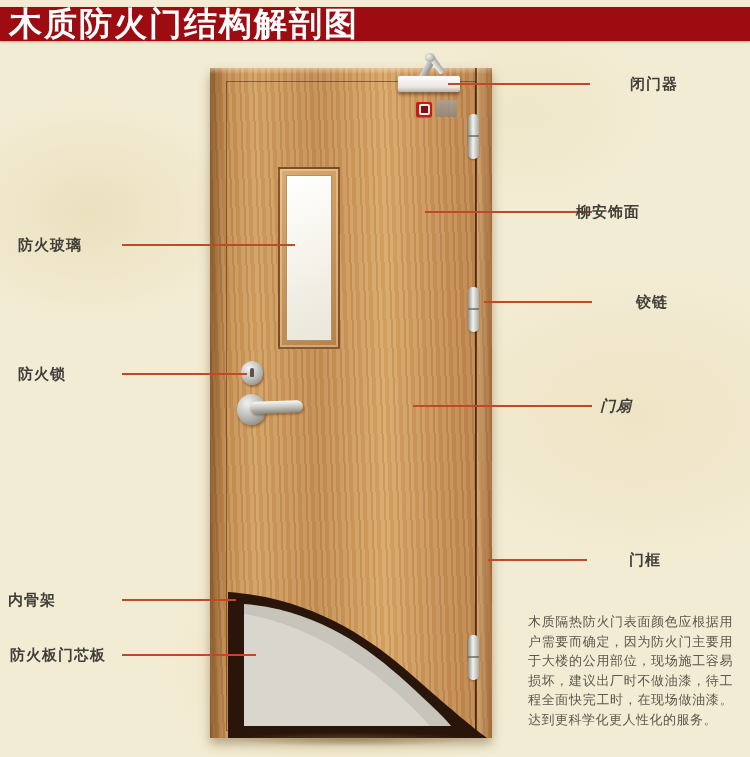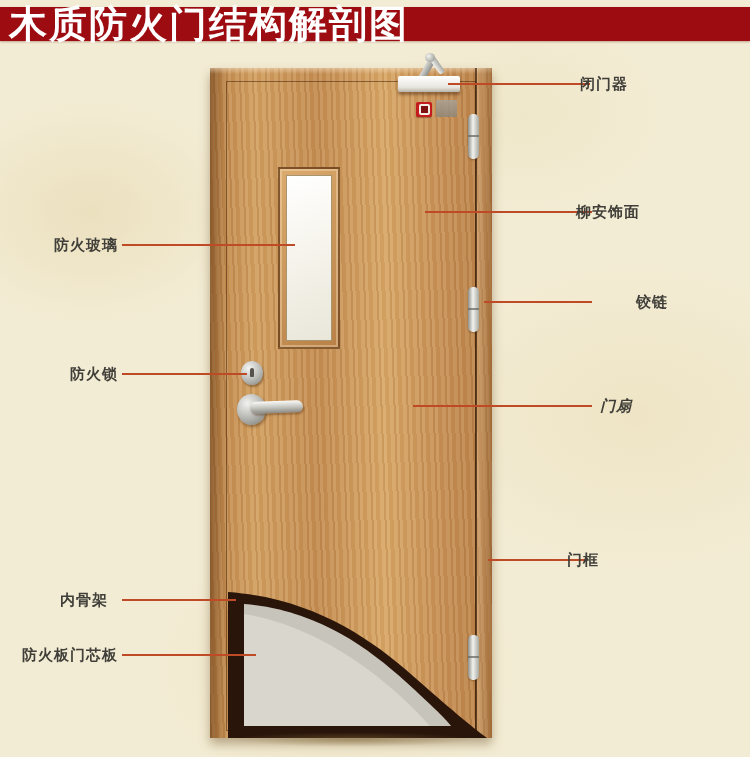--- a/index.html
+++ b/index.html
@@ -12,21 +12,21 @@
       radial-gradient(ellipse 220px 160px at 12% 28%, rgba(224,206,158,.40), transparent 70%),
       radial-gradient(ellipse 320px 220px at 85% 55%, rgba(230,214,170,.35), transparent 70%),
       radial-gradient(ellipse 260px 190px at 45% 88%, rgba(226,208,160,.35), transparent 70%),
       radial-gradient(ellipse 200px 140px at 70% 15%, rgba(236,226,190,.5), transparent 70%);
   }
   .stage { position:absolute; inset:0; }
 
   
   .banner { position:absolute; left:0; top:7px; width:750px; height:34px; background:#9c0c10;
             box-shadow:0 1px 2px rgba(100,20,10,.35); }
-  .banner-title { color:#fff; font-size:38px; font-weight:bold; line-height:34px;
+  .banner-title { color:#fff; font-size:33px; font-weight:bold; line-height:34px;
                   padding-left:9px; letter-spacing:2px; white-space:nowrap; }
 
   
   .door-wrap { position:absolute; left:210px; top:68px; width:282px; height:670px;
                box-shadow:0 6px 10px rgba(110,85,45,.45); }
   .door-wood { position:absolute; inset:0;
     background-image:
       repeating-linear-gradient(88deg,
         rgba(122,72,28,.14) 0px, rgba(122,72,28,.14) 2px,
         rgba(255,240,215,.10) 2px, rgba(255,240,215,.10) 5px,
@@ -99,21 +99,21 @@
   
   .cutaway { position:absolute; left:0; top:512px; width:282px; height:158px; }
 
   
   .floor-shadow { position:absolute; left:192px; top:733px; width:320px; height:16px;
     background:radial-gradient(ellipse 50% 60% at 50% 40%, rgba(130,105,60,.5), rgba(130,105,60,0) 75%); }
 
   
   .lbl { position:absolute; font-size:15px; font-weight:600; color:#3f3e38;
          letter-spacing:1px; white-space:nowrap; line-height:16px; }
-  .lbl.right-align { text-align:right; }
+  .lbl.right-align { }
   .leader { position:absolute; height:2px; background:#bf4a26; }
 
   
   .desc { position:absolute; left:528px; top:612px; width:205px;
     font-size:13px; line-height:19.5px; color:#5b584e; letter-spacing:.5px;
     text-align:justify; }
 </style>
 </head>
 <body>
 
@@ -165,28 +165,29 @@
   <div class="lbl right-align" style="left:18px; top:366px; width:100px;">防火锁</div>
   <div class="leader" style="left:122px; top:373px; width:125px;"></div>
 
   <div class="lbl right-align" style="left:8px; top:592px; width:100px;">内骨架</div>
   <div class="leader" style="left:122px; top:599px; width:114px;"></div>
 
   <div class="lbl right-align" style="left:10px; top:647px; width:108px;">防火板门芯板</div>
   <div class="leader" style="left:122px; top:654px; width:134px;"></div>
 
   <div class="leader" style="left:448px; top:83px; width:142px;"></div>
-  <div class="lbl" style="left:580px; top:76px;">闭门器</div>
+  <div class="lbl" style="left:630px; top:76px;">闭门器</div>
 
   <div class="leader" style="left:425px; top:211px; width:167px;"></div>
   <div class="lbl" style="left:576px; top:204px;">柳安饰面</div>
 
   <div class="leader" style="left:484px; top:301px; width:108px;"></div>
   <div class="lbl" style="left:636px; top:294px;">铰链</div>
 
   <div class="leader" style="left:413px; top:405px; width:179px;"></div>
   <div class="lbl" style="left:600px; top:398px;font-style:italic;">门扇</div>
 
   <div class="leader" style="left:488px; top:559px; width:99px;"></div>
-  <div class="lbl" style="left:567px; top:552px;">门框</div>
+  <div class="lbl" style="left:629px; top:552px;">门框</div>
 
+  <div class="desc">木质隔热防火门表面颜色应根据用户需要而确定，因为防火门主要用于大楼的公用部位，现场施工容易损坏，建议出厂时不做油漆，待工程全面快完工时，在现场做油漆。达到更科学化更人性化的服务。</div>
 
 </div>
 
 </body></html>

